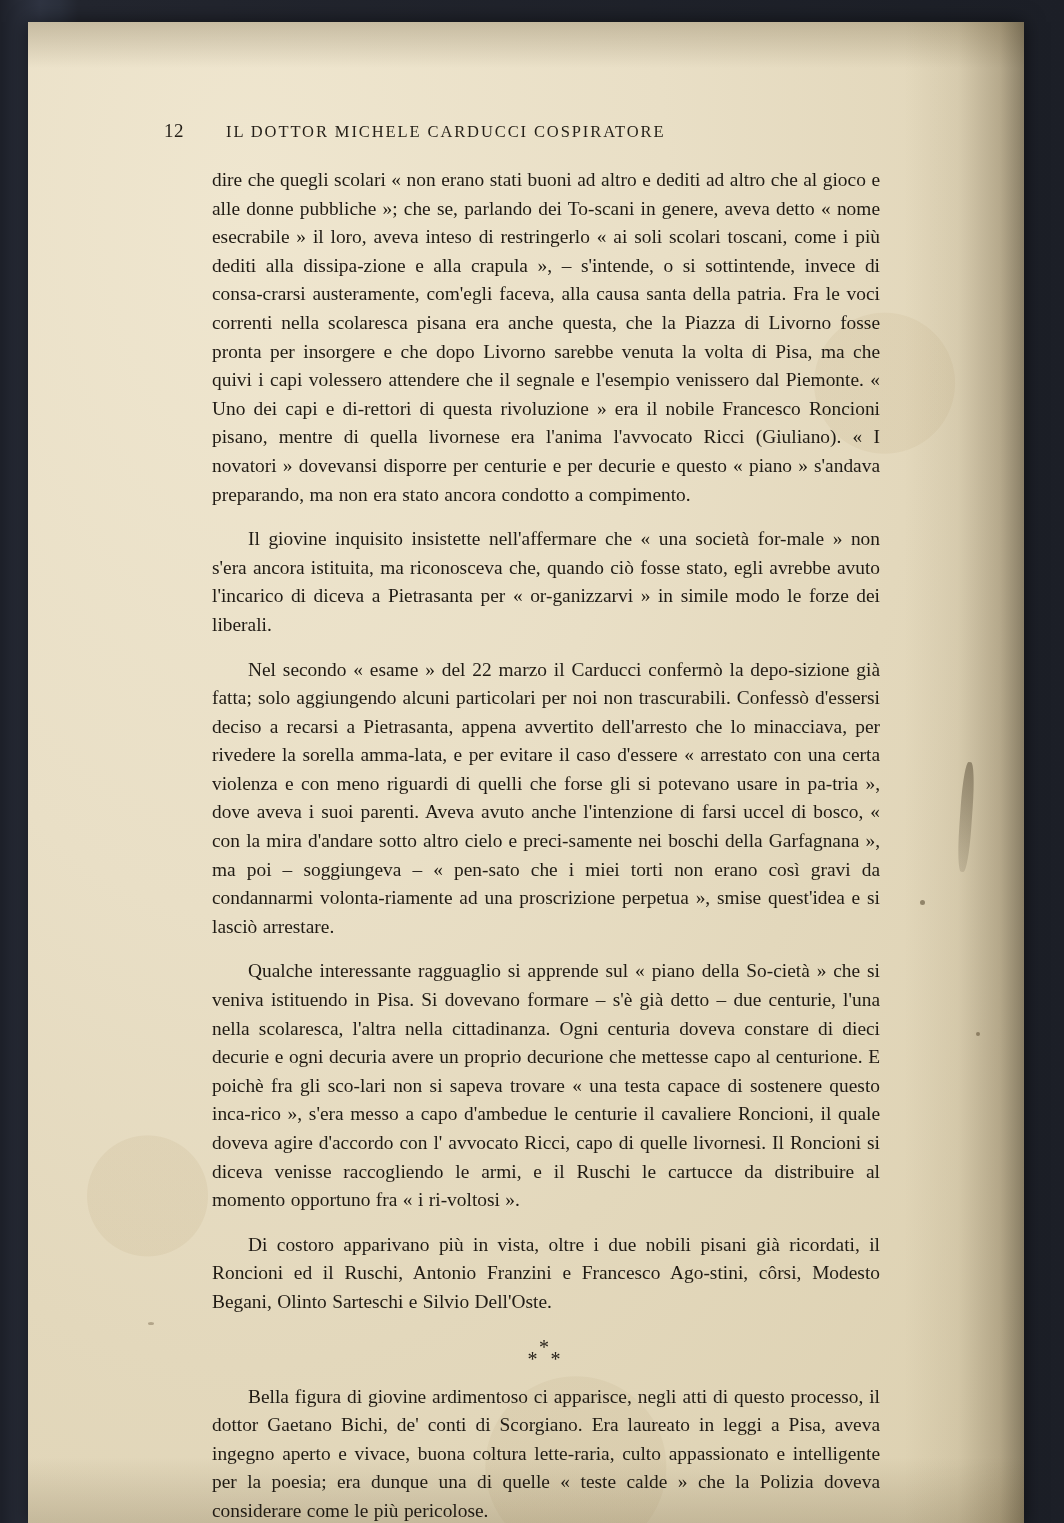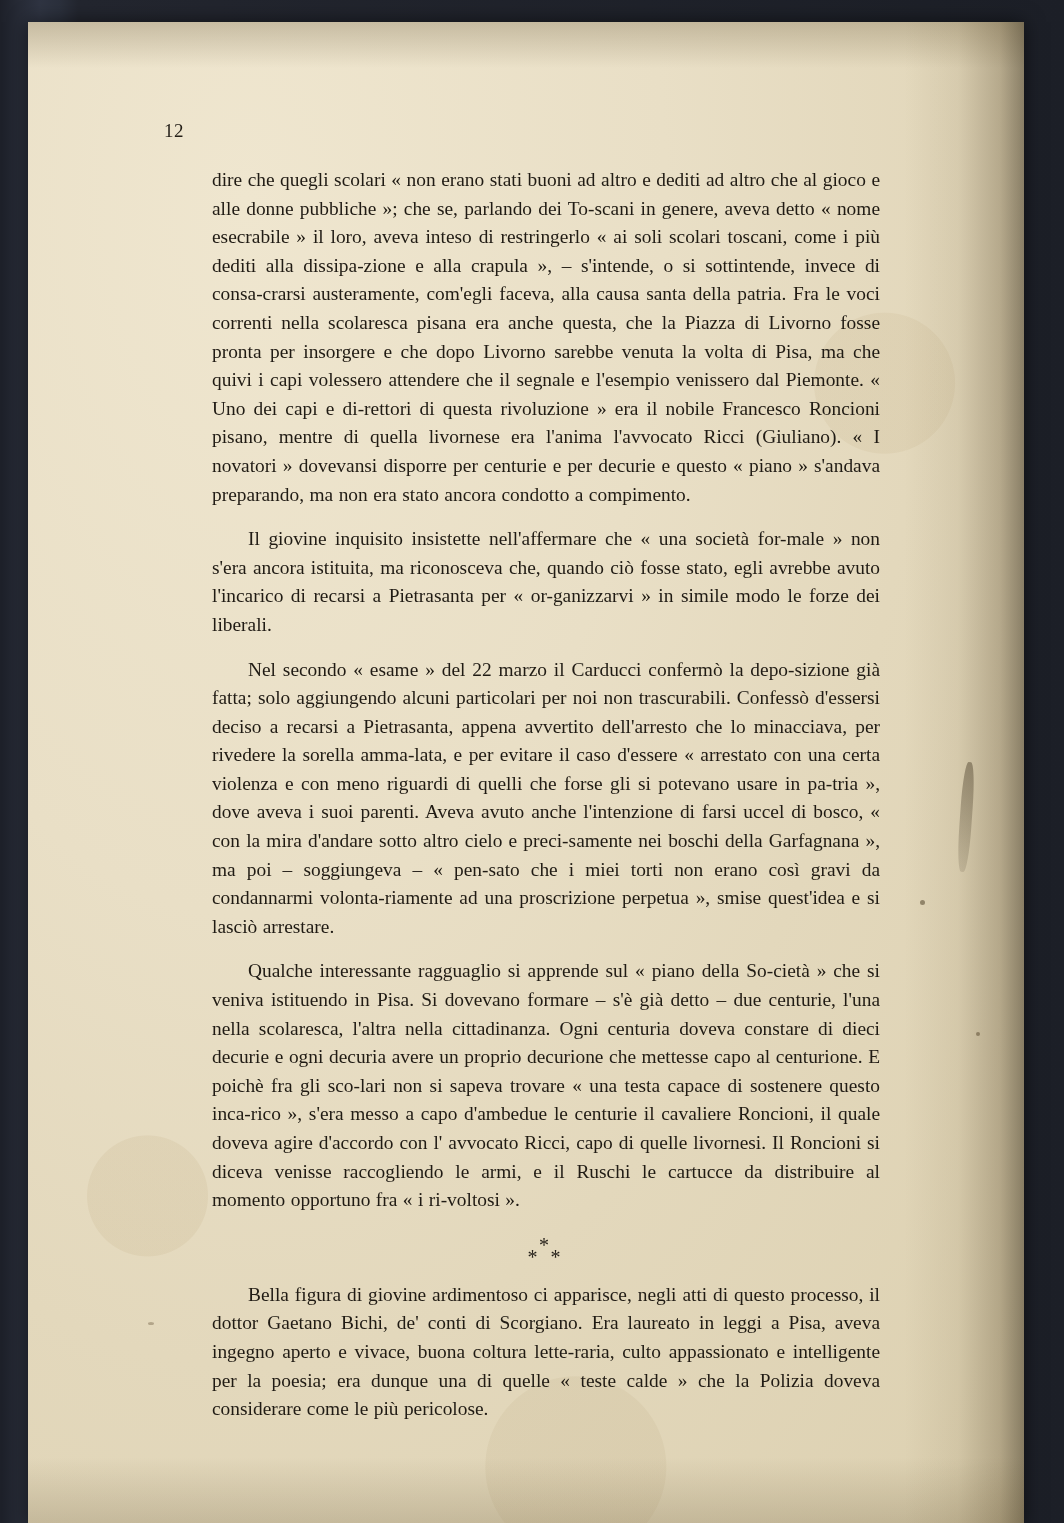--- a/index.html
+++ b/index.html
@@ -154,26 +154,28 @@
 
     <div class="blemish" id="margin-mark"></div>
     <div class="blemish" id="speck-a"></div>
     <div class="blemish" id="speck-b"></div>
     <div class="blemish" id="speck-c"></div>
 
     <div id="text-column">
 
       <div id="running-head">
         <span id="page-number">12</span>
+        <span id="head-title">IL DOTTOR MICHELE CARDUCCI COSPIRATORE</span>
       </div>
 
       <p class="para">dire che quegli scolari « non erano stati buoni ad altro e dediti ad altro che al gioco e alle donne pubbliche »; che se, parlando dei To-scani in genere, aveva detto « nome esecrabile » il loro, aveva inteso di restringerlo « ai soli scolari toscani, come i più dediti alla dissipa-zione e alla crapula », – s'intende, o si sottintende, invece di consa-crarsi austeramente, com'egli faceva, alla causa santa della patria. Fra le voci correnti nella scolaresca pisana era anche questa, che la Piazza di Livorno fosse pronta per insorgere e che dopo Livorno sarebbe venuta la volta di Pisa, ma che quivi i capi volessero attendere che il segnale e l'esempio venissero dal Piemonte. « Uno dei capi e di-rettori di questa rivoluzione » era il nobile Francesco Roncioni pisano, mentre di quella livornese era l'anima l'avvocato Ricci (Giuliano). « I novatori » dovevansi disporre per centurie e per decurie e questo « piano » s'andava preparando, ma non era stato ancora condotto a compimento.</p>
-      <p class="para indent">Il giovine inquisito insistette nell'affermare che « una società for-male » non s'era ancora istituita, ma riconosceva che, quando ciò fosse stato, egli avrebbe avuto l'incarico di recarsi a Pietrasanta per « or-ganizzarvi » in simile modo le forze dei liberali.</p>
+      <p class="para indent">Il giovine inquisito insistette nell'affermare che « una società for-male » non s'era ancora istituita, ma riconosceva che, quando ciò fosse stato, egli avrebbe avuto l'incarico di diceva a Pietrasanta per « or-ganizzarvi » in simile modo le forze dei liberali.</p>
       <p class="para indent">Nel secondo « esame » del 22 marzo il Carducci confermò la depo-sizione già fatta; solo aggiungendo alcuni particolari per noi non trascurabili. Confessò d'essersi deciso a recarsi a Pietrasanta, appena avvertito dell'arresto che lo minacciava, per rivedere la sorella amma-lata, e per evitare il caso d'essere « arrestato con una certa violenza e con meno riguardi di quelli che forse gli si potevano usare in pa-tria », dove aveva i suoi parenti. Aveva avuto anche l'intenzione di farsi uccel di bosco, « con la mira d'andare sotto altro cielo e preci-samente nei boschi della Garfagnana », ma poi – soggiungeva – « pen-sato che i miei torti non erano così gravi da condannarmi volonta-riamente ad una proscrizione perpetua », smise quest'idea e si lasciò arrestare.</p>
       <p class="para indent">Qualche interessante ragguaglio si apprende sul « piano della So-cietà » che si veniva istituendo in Pisa. Si dovevano formare – s'è già detto – due centurie, l'una nella scolaresca, l'altra nella cittadinanza. Ogni centuria doveva constare di dieci decurie e ogni decuria avere un proprio decurione che mettesse capo al centurione. E poichè fra gli sco-lari non si sapeva trovare « una testa capace di sostenere questo inca-rico », s'era messo a capo d'ambedue le centurie il cavaliere Roncioni, il quale doveva agire d'accordo con l' avvocato Ricci, capo di quelle livornesi. Il Roncioni si diceva venisse raccogliendo le armi, e il Ruschi le cartucce da distribuire al momento opportuno fra « i ri-voltosi ».</p>
+      <p class="para indent">Di costoro apparivano più in vista, oltre i due nobili pisani già ricordati, il Roncioni ed il Ruschi, Antonio Franzini e Francesco Ago-stini, côrsi, Modesto Begani, Olinto Sarteschi e Silvio Dell'Oste.</p>
 
       <div id="asterism">
         <span class="top">*</span>
         <span class="bottom">* *</span>
       </div>
 
       <p class="para indent">Bella figura di giovine ardimentoso ci apparisce, negli atti di questo processo, il dottor Gaetano Bichi, de' conti di Scorgiano. Era laureato in leggi a Pisa, aveva ingegno aperto e vivace, buona coltura lette-raria, culto appassionato e intelligente per la poesia; era dunque una di quelle « teste calde » che la Polizia doveva considerare come le più pericolose.</p>
 
     </div>
   </div>

